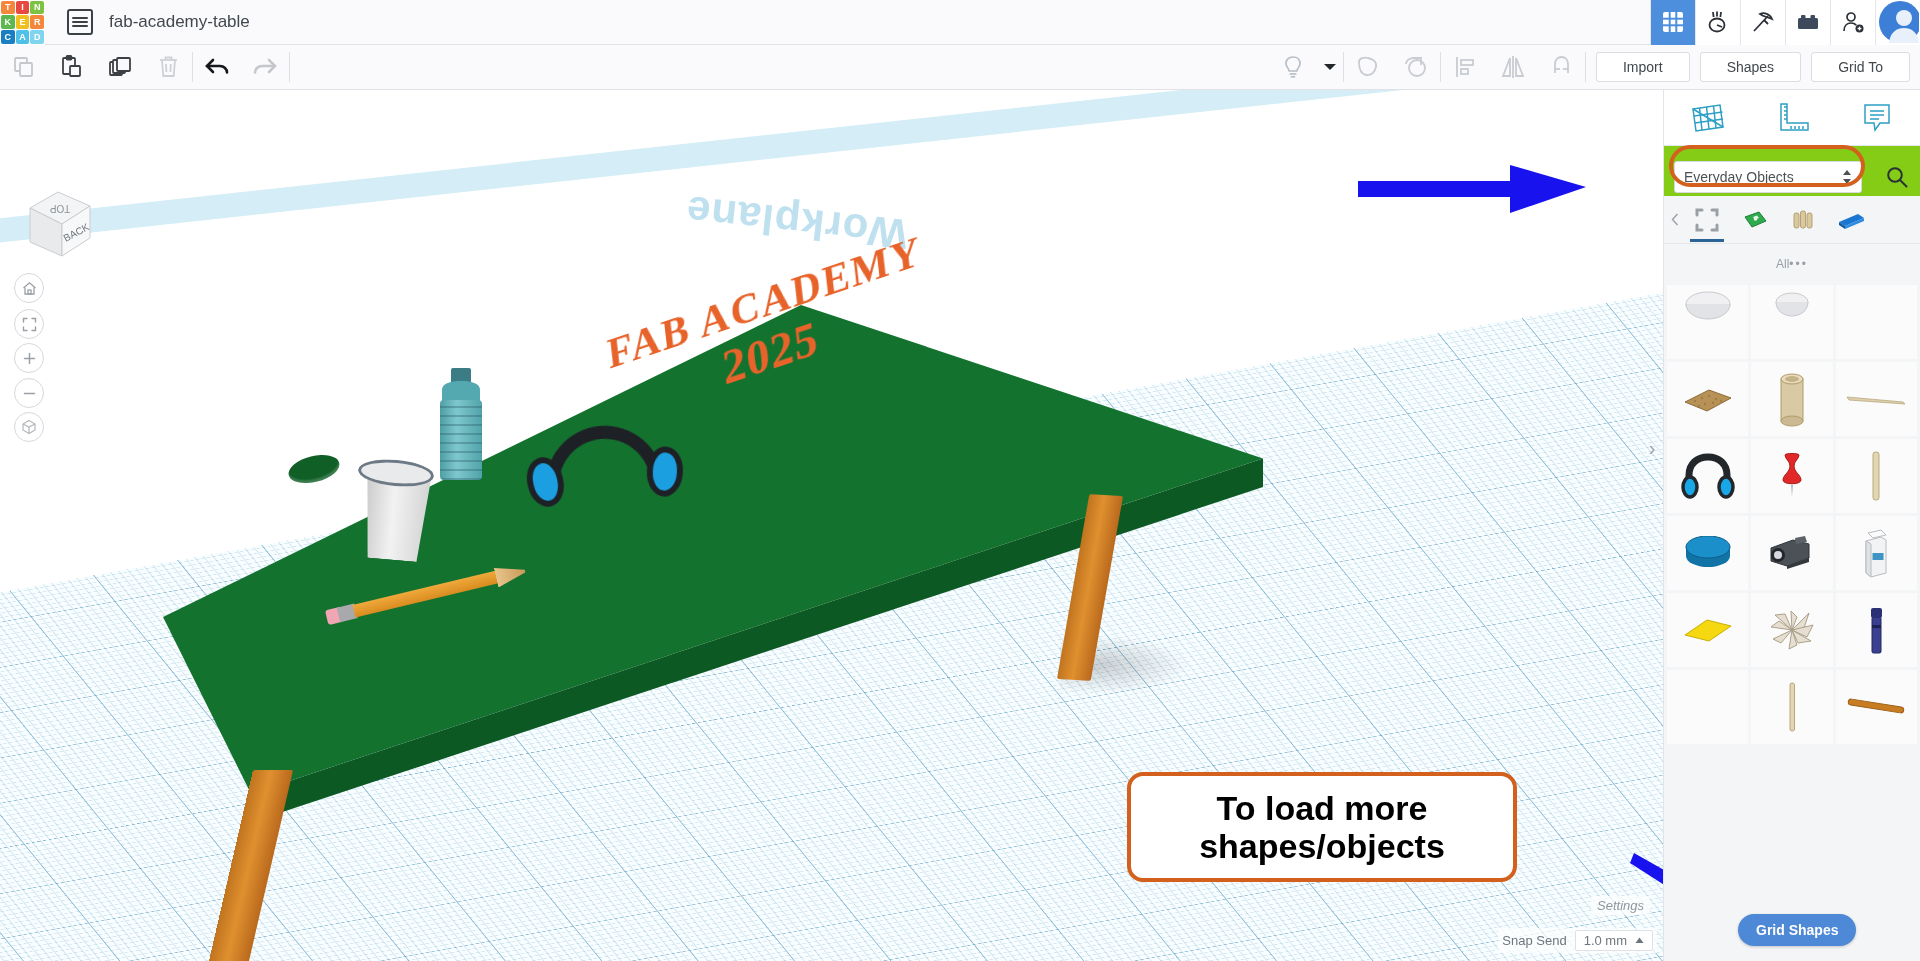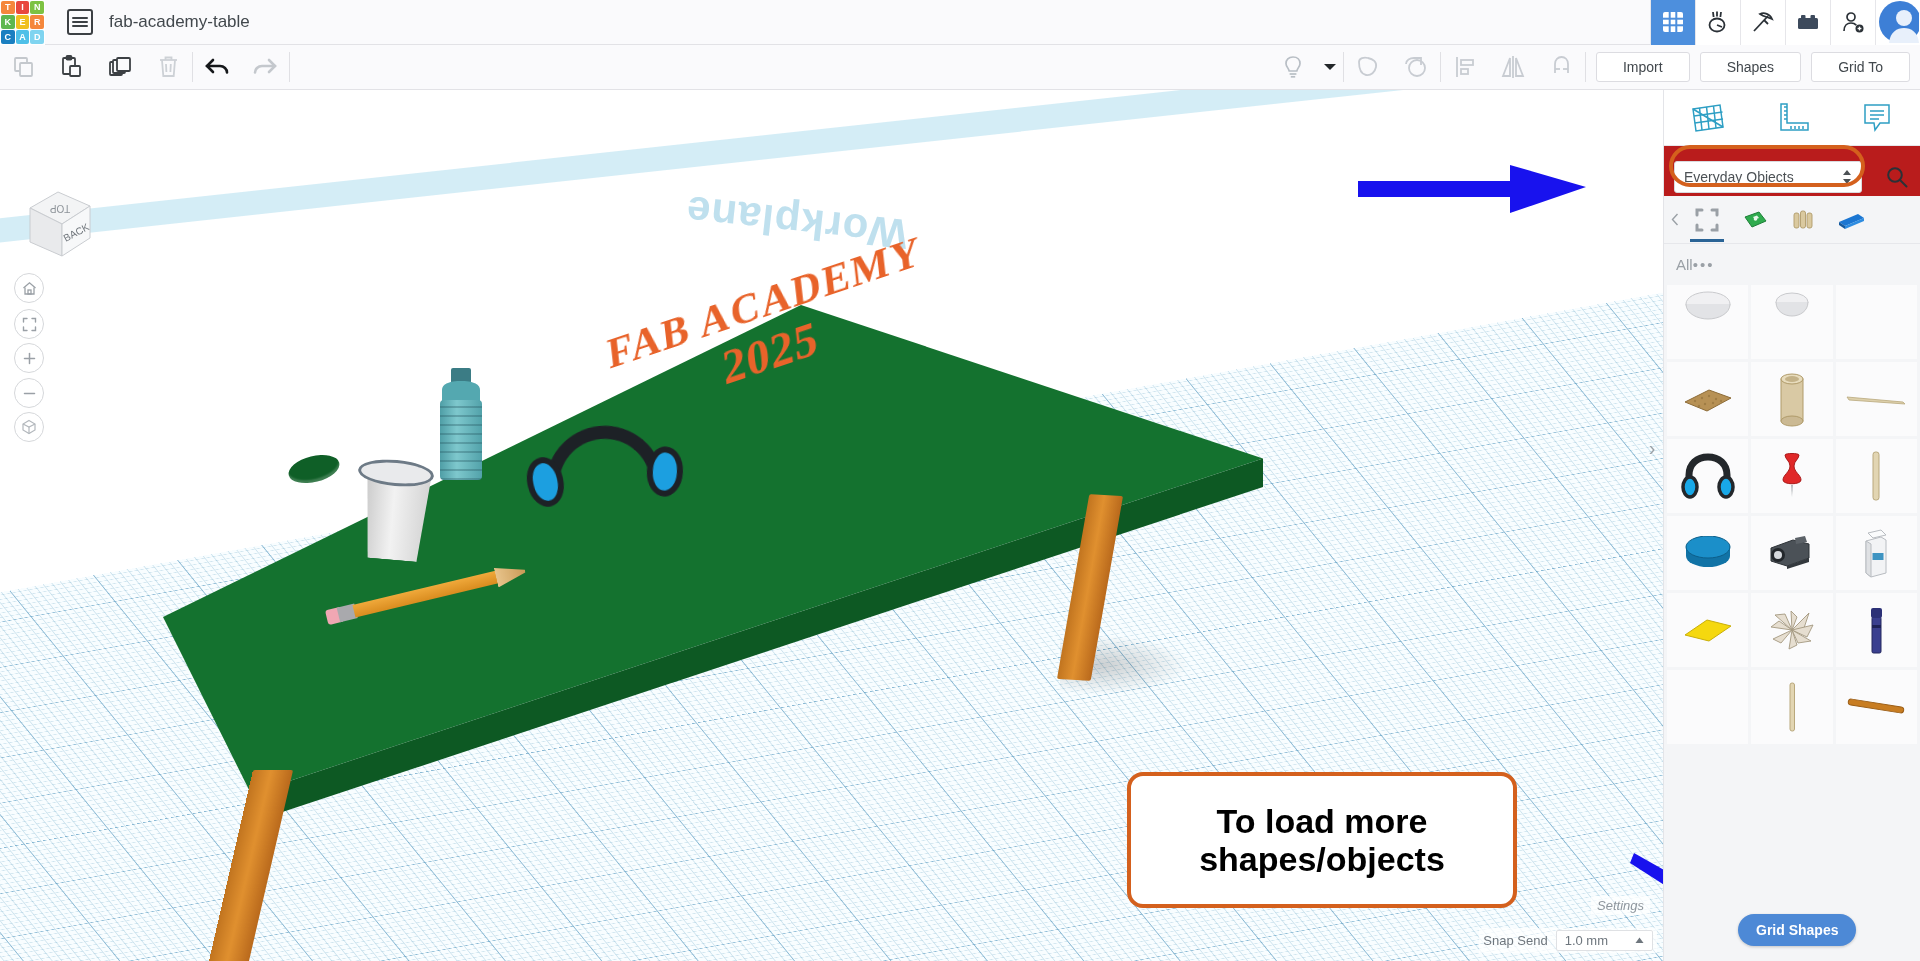--- a/index.html
+++ b/index.html
@@ -252,27 +252,27 @@
     background: rgba(255,255,255,.7); padding: 2px 6px; font-style: italic;
   }
   #snapgrid-row {
     position: absolute; right: 6px; bottom: 8px;
     display: flex; align-items: center; gap: 8px;
     font-size: 13px; color: #6e767d;
     background: rgba(255,255,255,.7); padding: 2px 4px;
   }
   #snapgrid-value {
     border: 1px solid #dfe1e4; border-radius: 2px; background: #fff;
-    padding: 2px 8px; display: flex; align-items: center; gap: 27px;
+    padding: 2px 8px; display: flex; align-items: center; gap: 8px;
   }
 
   
   #callout {
     position: absolute; left: 1127px; top: 772px;
-    width: 390px; height: 136px;
+    width: 390px; height: 110px;
     background: #ffffff; border: 4px solid #d4601d; border-radius: 16px;
     display: flex; align-items: center; justify-content: center;
     text-align: center; padding: 4px 14px;
     font-size: 34px; font-weight: 700; color: #000000; line-height: 1.12;
   }
   .blue-arrow { position: absolute; }
   #arrow-top { left: 1358px; top: 163px; }
   #arrow-bottom { left: 1630px; top: 853px; }
 
   
@@ -283,21 +283,21 @@
   #panel-tabs {
     height: 56px; display: flex; align-items: center;
     background: #ffffff; border-bottom: 1px solid #e6e7eb;
   }
   .panel-tab {
     flex: 1; display: flex; align-items: center; justify-content: center;
     height: 56px;
   }
   #dropdown-row {
     height: 50px; display: flex; align-items: center; gap: 20px;
-    padding: 12px 8px 0 10px; background: #b91c1c;
+    padding: 12px 8px 0 10px; background: #84cc16;
   }
   #category-select {
     flex: 1; height: 32px; background: #ffffff;
     border: 1px solid #d9dade; border-radius: 3px;
     display: flex; align-items: center; justify-content: space-between;
     padding: 0 9px; font-size: 14px; color: #4c5155;
   }
   #dropdown-highlight {
     position: absolute; left: 5px; top: 55px; width: 196px; height: 42px;
     border: 4px solid #d4601d; border-radius: 22px; pointer-events: none;
@@ -311,22 +311,22 @@
     width: 46px; height: 44px;
     display: flex; align-items: center; justify-content: center;
     position: relative;
   }
   .subtab.active::after {
     content: ""; position: absolute; bottom: 0; left: 6px; right: 6px;
     height: 3px; background: #2a6496;
   }
   #all-row {
     height: 40px; display: flex; align-items: center;
-    justify-content: flex-start; padding: 0 12px;
-    font-size: 15px; color: #9aa0a6; background: #f4f5f7;
+    justify-content: center; padding: 0 12px;
+    font-size: 12px; color: #9aa0a6; background: #f4f5f7;
   }
   #shape-grid {
     position: absolute; top: 195px; left: 0; right: 0; bottom: 0;
     display: grid;
     grid-template-columns: repeat(3, 1fr);
     grid-auto-rows: 74px;
     gap: 3px; padding: 0 3px; overflow: hidden;
     background: #f4f5f7;
   }
   .shape-cell {

